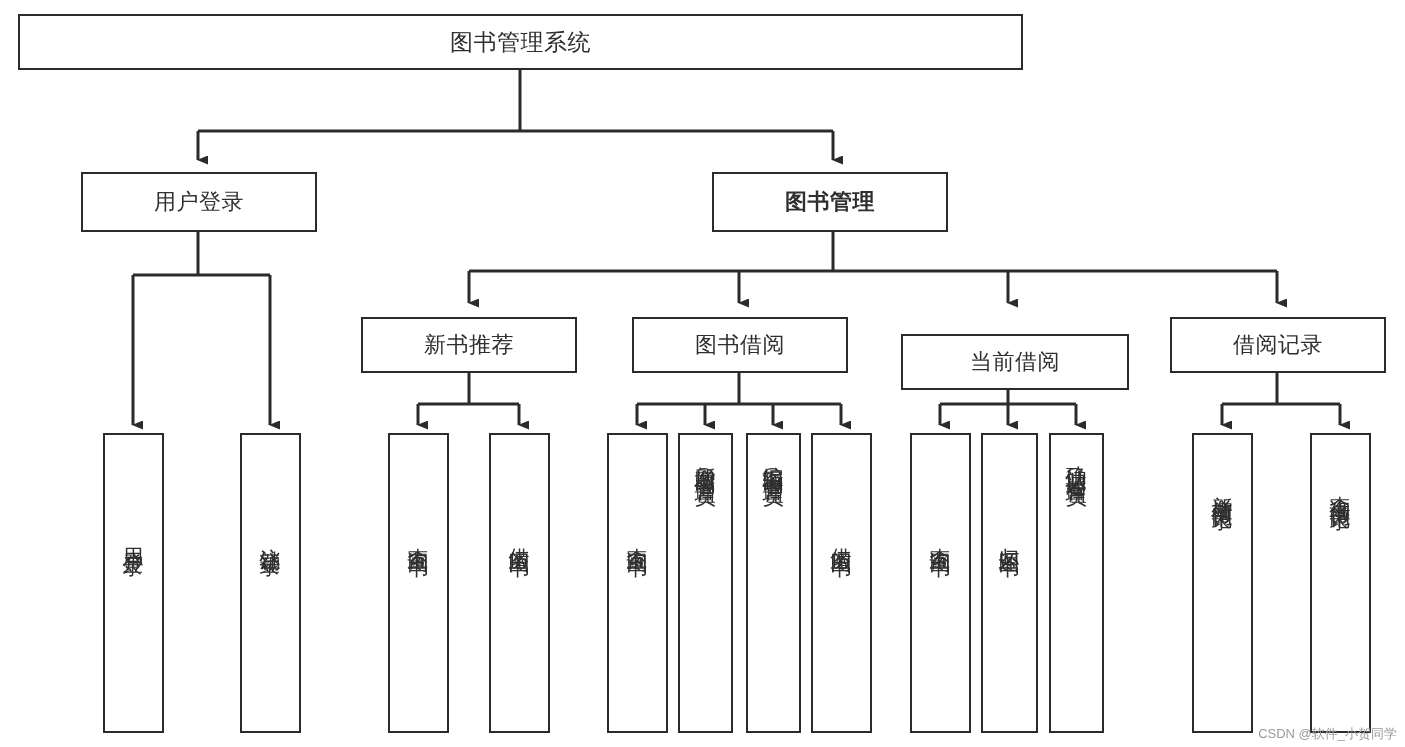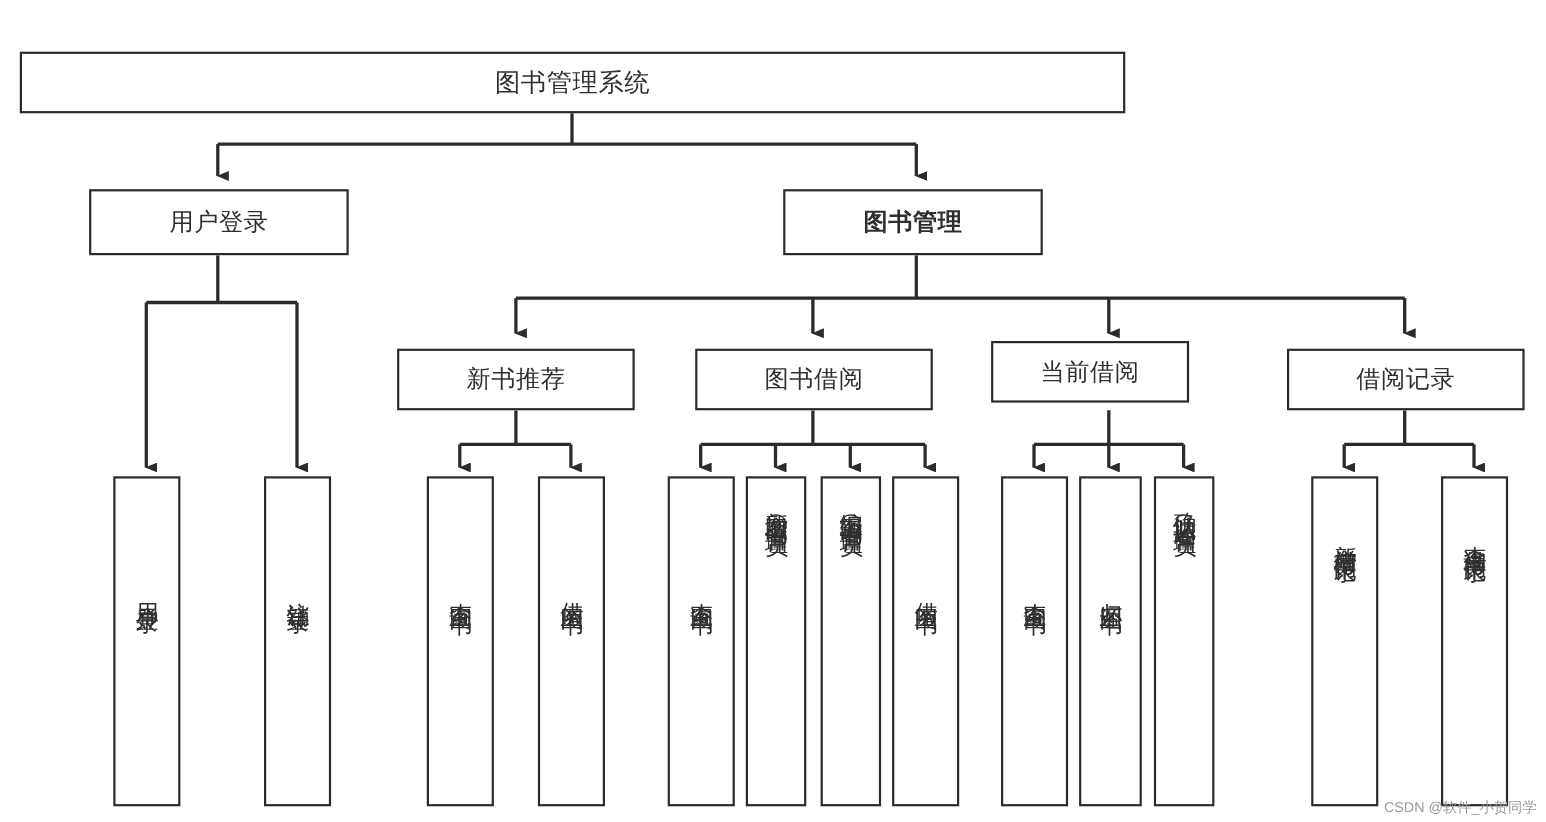--- a/index.html
+++ b/index.html
@@ -130,41 +130,41 @@
       <path d="M1008,404 L1008,425" marker-end="url(#arrowhead)"></path>
       <path d="M1076,404 L1076,425" marker-end="url(#arrowhead)"></path>
 
       <path d="M1277,373 L1277,404"></path>
       <path d="M1222,404 L1340,404"></path>
       <path d="M1222,404 L1222,425" marker-end="url(#arrowhead)"></path>
       <path d="M1340,404 L1340,425" marker-end="url(#arrowhead)"></path>
     </g>
   </svg>
 
-  <div class="node node-root" style="left:18px; top:14px; width:1005px; height:56px;margin-top:33px;">
+  <div class="node node-root" style="left:18px; top:14px; width:1005px; height:56px;">
     <span class="node-label">图书管理系统</span>
   </div>
 
   <div class="node node-branch" style="left:81px; top:172px; width:236px; height:60px;">
     <span class="node-label">用户登录</span>
   </div>
 
   <div class="node node-branch" style="left:712px; top:172px; width:236px; height:60px;font-weight:bold;">
     <span class="node-label">图书管理</span>
   </div>
 
   <div class="node node-branch" style="left:361px; top:317px; width:216px; height:56px;">
     <span class="node-label">新书推荐</span>
   </div>
 
   <div class="node node-branch" style="left:632px; top:317px; width:216px; height:56px;">
     <span class="node-label">图书借阅</span>
   </div>
 
-  <div class="node node-branch" style="left:901px; top:310px; width:180px; height:56px;">
+  <div class="node node-branch" style="left:901px; top:334px; width:228px; height:56px;">
     <span class="node-label">当前借阅</span>
   </div>
 
   <div class="node node-branch" style="left:1170px; top:317px; width:216px; height:56px;">
     <span class="node-label">借阅记录</span>
   </div>
 
   <div class="node node-leaf leaf-short" style="left:103px; top:433px; width:61px; height:300px;">
     <span class="node-label">用户登录</span>
   </div>

